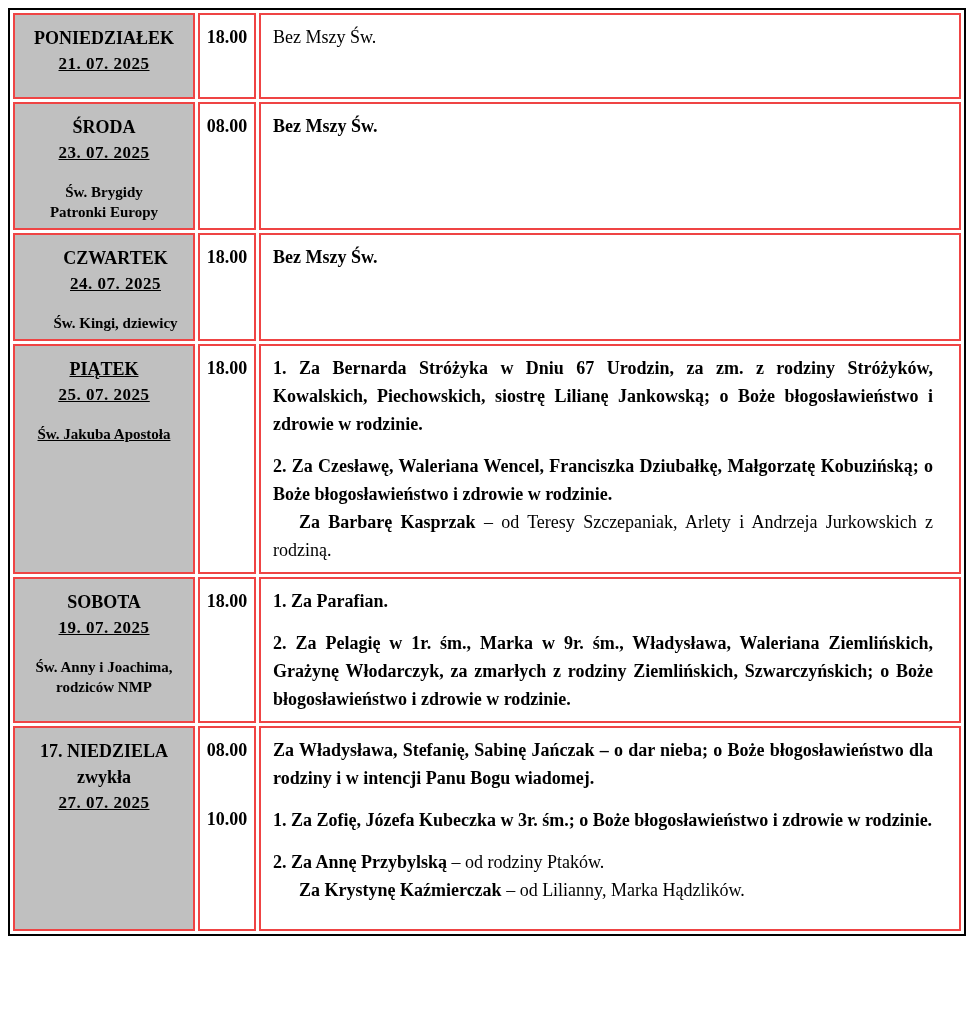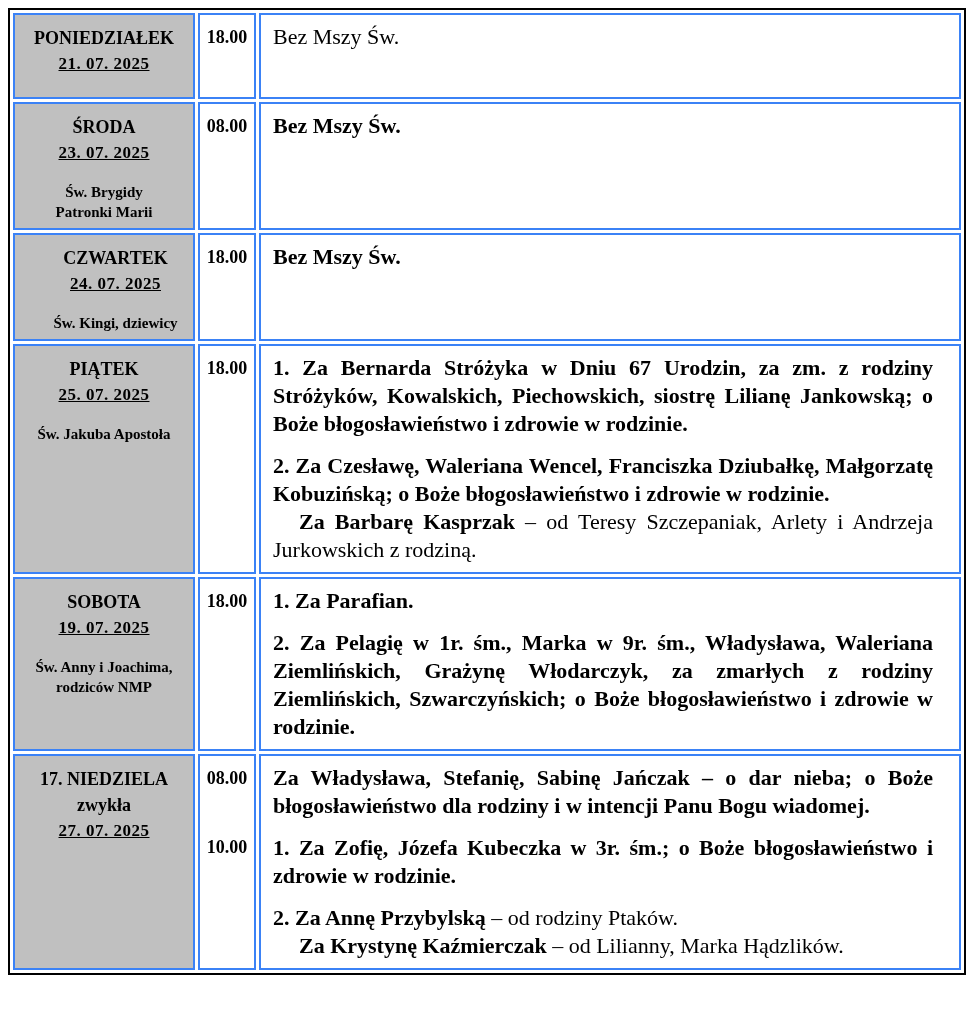--- a/index.html
+++ b/index.html
@@ -10,38 +10,38 @@
   }
   .sheet { padding:8px; }
   table.schedule {
     width:958px;
     border:2px solid #000;
     border-collapse:separate;
     border-spacing:3px;
     table-layout:fixed;
   }
   td {
-    border:2px solid #3b82f6;
+    border:2px solid #ef4444;
     vertical-align:top;
     box-sizing:border-box;
   }
   td.day {
     width:182px;
     background:#c0c0c0;
     text-align:center;
     padding:10px 5px 6px;
   }
   td.time {
     width:58px;
     text-align:center;
     padding:8px 2px;
   }
   td.intent {
     padding:8px 26px 8px 12px;
-    font-size:22px;
+    font-size:18px;
     line-height:28px;
     text-align:justify;
   }
   .day-name { font-weight:bold; font-size:18px; line-height:26px; }
   .day-date {
     font-weight:bold; font-size:17px; line-height:26px;
     margin-top:0; text-decoration:underline; letter-spacing:0.5px;
   }
   .day-feast { margin-top:16px; font-weight:bold; font-size:15px; line-height:20px; }
   .time-val { font-weight:bold; font-size:18px; line-height:28px; }
@@ -68,21 +68,21 @@
           <td class="intent">
             <div class="para"><span class="seg-r">Bez Mszy Św.</span></div>
           </td>
         </tr>
         <tr>
           <td class="day" style="height: 121px;">
             <div class="day-name">ŚRODA</div>
             <div class="day-date">23. 07. 2025</div>
             <div class="day-feast">
               <div>Św. Brygidy</div>
-              <div>Patronki Marii</div>
+              <div>Patronki Europy</div>
             </div>
           </td>
           <td class="time">
             <div class="time-val">08.00</div>
           </td>
           <td class="intent">
             <div class="para"><span class="seg-b">Bez Mszy Św.</span></div>
           </td>
         </tr>
         <tr>
@@ -94,21 +94,21 @@
             </div>
           </td>
           <td class="time">
             <div class="time-val">18.00</div>
           </td>
           <td class="intent">
             <div class="para"><span class="seg-b">Bez Mszy Św.</span></div>
           </td>
         </tr>
         <tr>
-          <td class="day" style="height: 208px;">
+          <td class="day" style="height: 208px; text-decoration: underline;">
             <div class="day-name">PIĄTEK</div>
             <div class="day-date">25. 07. 2025</div>
             <div class="day-feast">
               <div>Św. Jakuba Apostoła</div>
             </div>
           </td>
           <td class="time">
             <div class="time-val">18.00</div>
           </td>
           <td class="intent">

